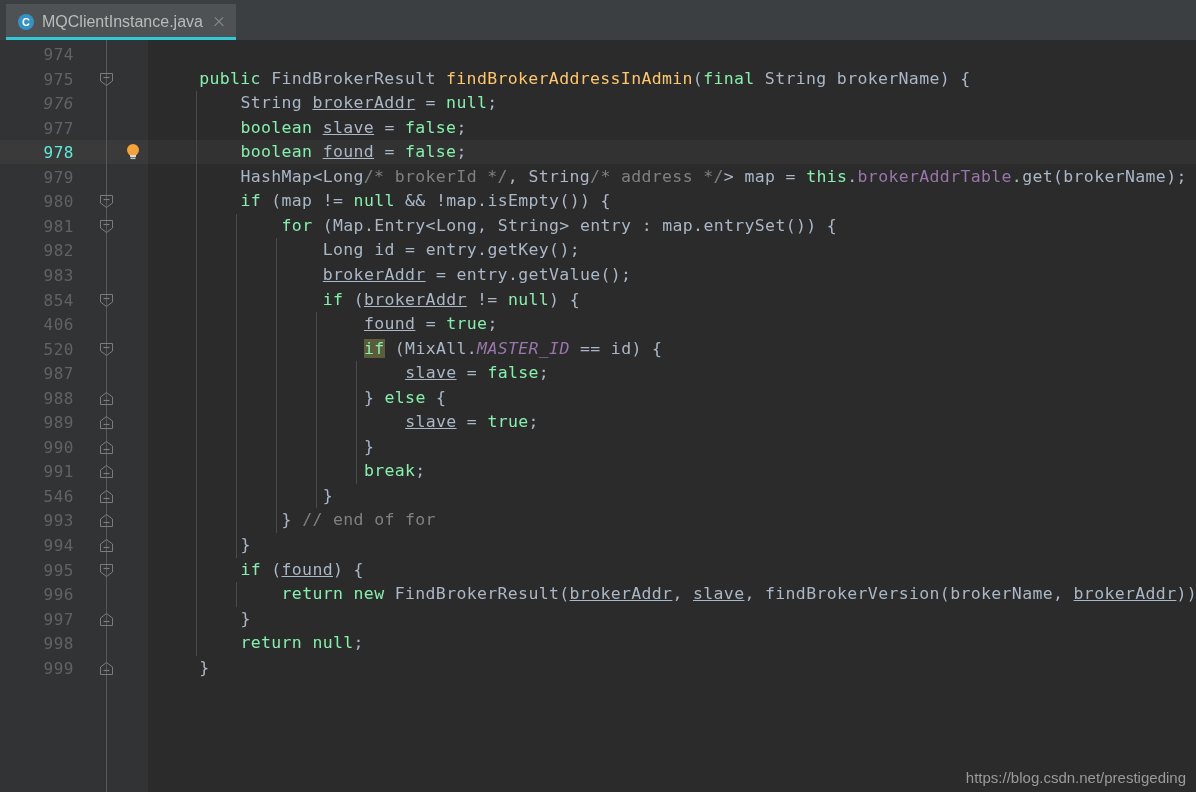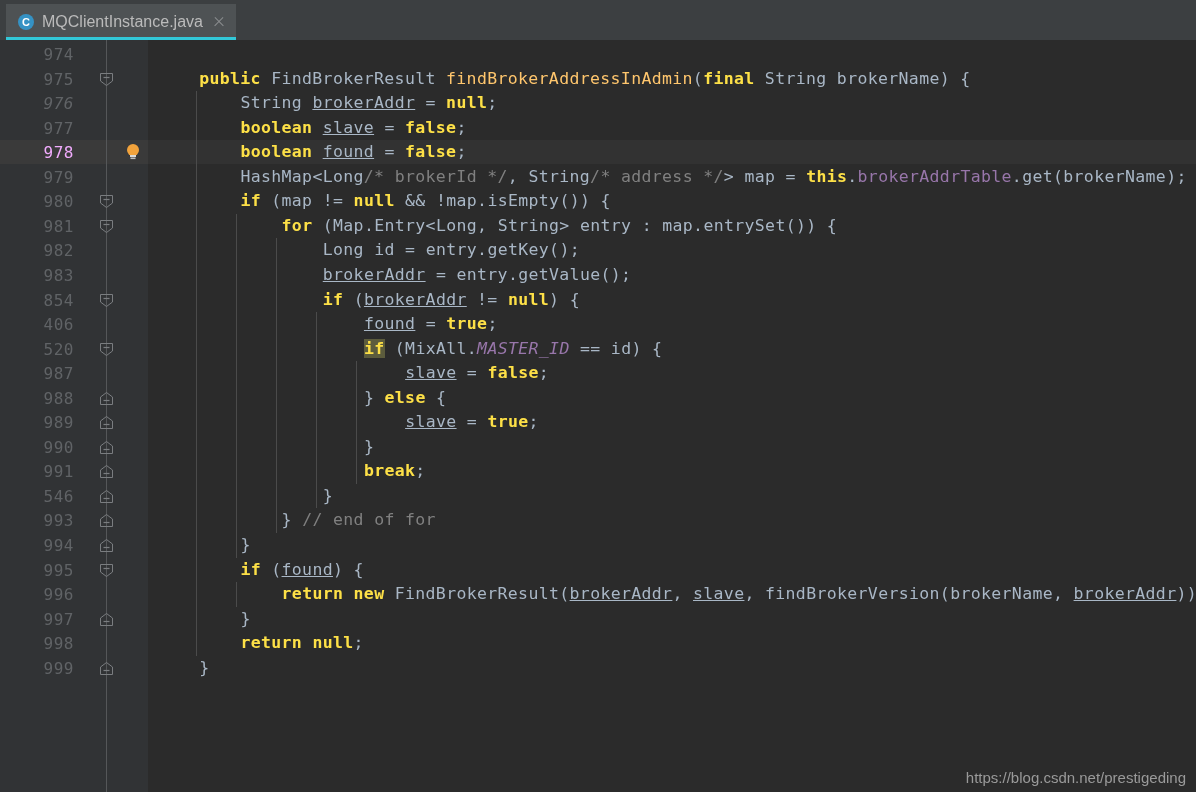--- a/index.html
+++ b/index.html
@@ -124,21 +124,21 @@
   .lnum {
     position: absolute;
     right: 1082px; 
     width: 60px;
     text-align: right;
     font-family: "DejaVu Sans Mono", monospace;
     font-size: 16px;
     color: #606366;
     letter-spacing: 0.5px;
   }
-  .lnum.cur { color: #f0abfc; }
+  .lnum.cur { color: #5eead4; }
 
   
   .fold {
     position: absolute;
     left: 99px;
     width: 15px;
     height: 15px;
   }
   .fold svg { display: block; }
 
@@ -166,21 +166,21 @@
     width: 1px;
     background: #4b4b4b;
   }
   .gut-guide {
     position: absolute;
     width: 1px;
     background: #555759;
   }
 
   
-  .kw   { color: #fde047; font-weight: bold; }
+  .kw   { color: #86efac; }
   .cmt  { color: #808080; }
   .fld  { color: #9876aa; }
   .mth  { color: #ffc66d; }            
   .stc  { color: #9876aa; font-style: italic; }  
   .id   { color: #a9b7c6; }
   .lv   { color: #a9b7c6; text-decoration: underline; } 
   .sel  { background: #5c5c3d; }       
   .punct{ color: #a9b7c6; }
 
   #watermark {

